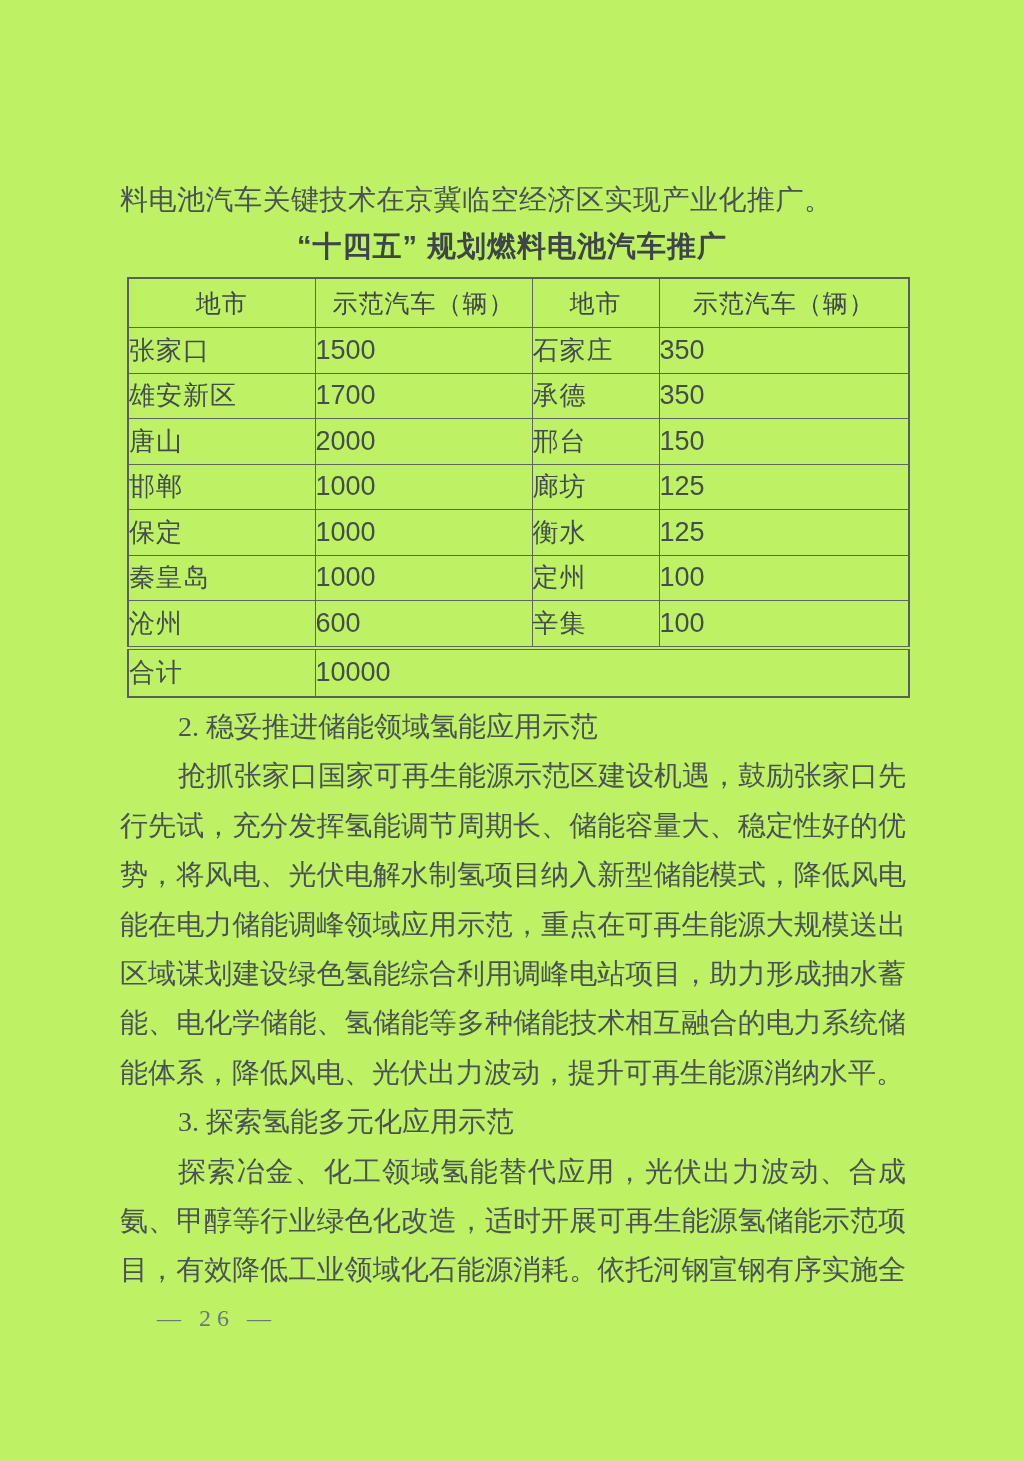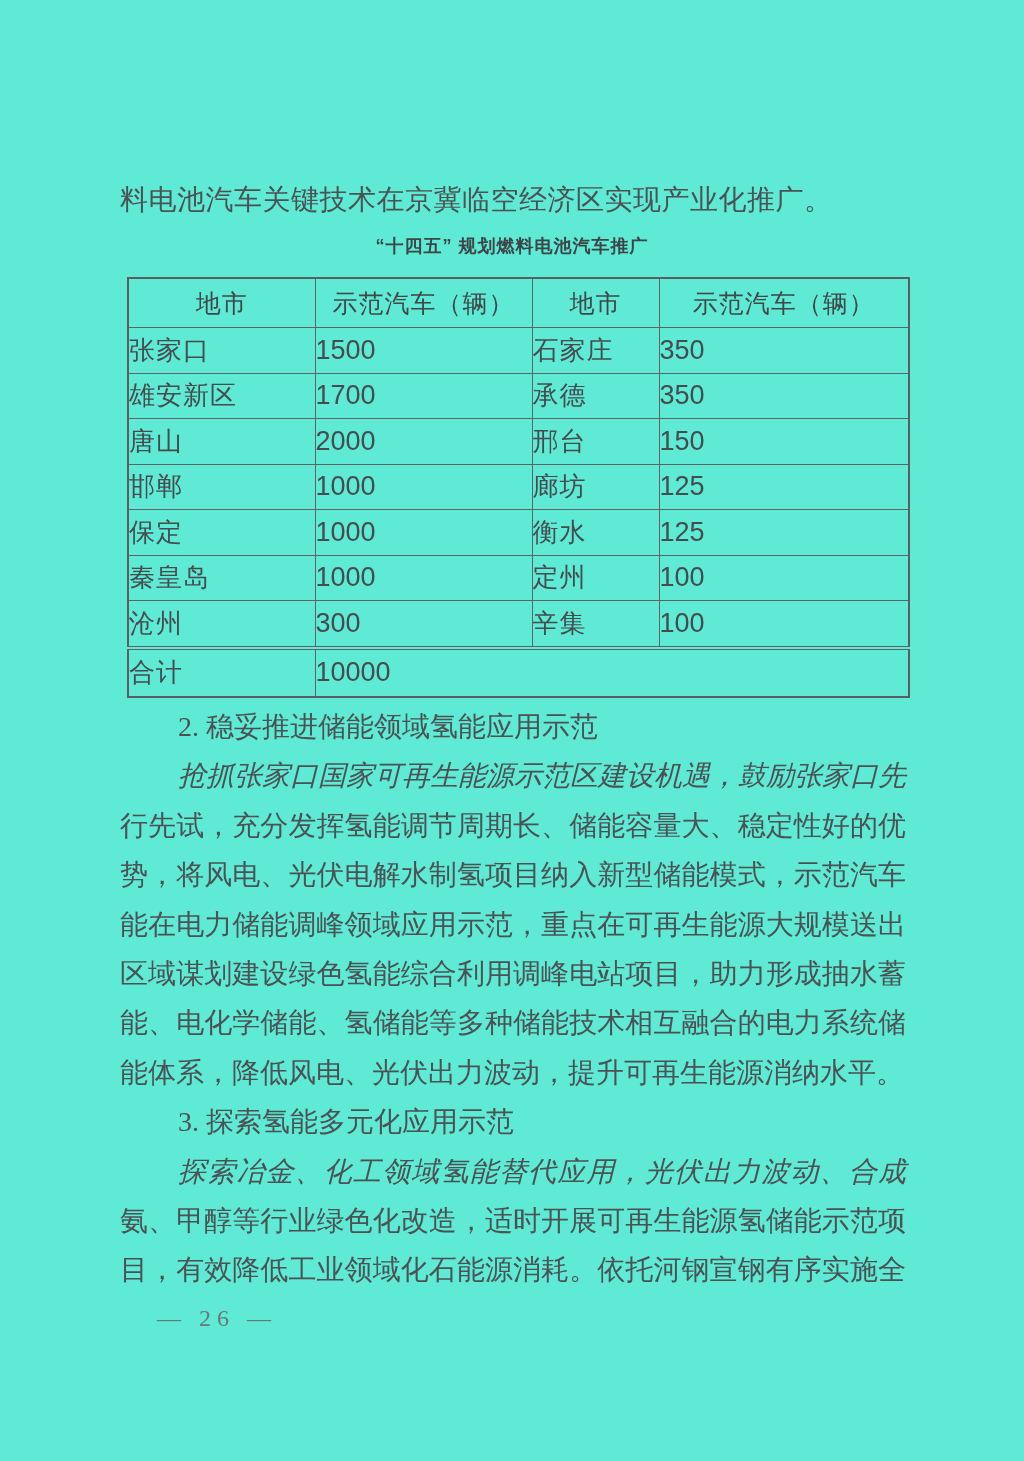--- a/index.html
+++ b/index.html
@@ -4,21 +4,21 @@
 <style>
   html, body {
     margin: 0;
     padding: 0;
     background: #ffffff;
   }
   .page {
     position: relative;
     width: 1024px;
     height: 1461px;
-    background: #5eead4;
+    background: #bef264;
     overflow: hidden;
     font-family: "Liberation Serif", "DejaVu Serif", serif;
     color: #4a5054;
   }
 
   
   .continuation {
     position: absolute;
     top: 182px;
     left: 120px;
@@ -31,21 +31,21 @@
 
   
   .table-title {
     position: absolute;
     top: 229px;
     left: 0;
     width: 1024px;
     text-align: center;
     font-family: "Liberation Sans", "DejaVu Sans", sans-serif;
     font-weight: bold;
-    font-size: 18px;
+    font-size: 29px;
     line-height: 34px;
     color: #3e454a;
     letter-spacing: 1px;
   }
 
   
   table.veh {
     position: absolute;
     top: 277px;
     left: 127px;
@@ -102,21 +102,20 @@
     white-space: normal;
     text-align: justify;
     text-align-last: justify;
   }
   .body-text .line.ind {
     padding-left: 58px;
   }
   .body-text .line.ind.j {
     padding-left: 58px;
     width: 728px;
-    font-style: italic;
   }
 
   
   .footer {
     position: absolute;
     top: 1301px;
     left: 157px;
     font-size: 24px;
     line-height: 34px;
     color: #6b767d;
@@ -177,36 +176,36 @@
         <td class="num">125</td>
       </tr>
       <tr>
         <td>秦皇岛</td>
         <td class="num">1000</td>
         <td>定州</td>
         <td class="num">100</td>
       </tr>
       <tr>
         <td>沧州</td>
-        <td class="num">300</td>
+        <td class="num">600</td>
         <td>辛集</td>
         <td class="num">100</td>
       </tr>
       <tr class="total">
         <td>合计</td>
         <td class="num" colspan="3">10000</td>
       </tr>
     </tbody>
   </table>
 
   <div class="body-text">
     <div class="line ind">2. 稳妥推进储能领域氢能应用示范</div>
     <div class="line ind j">抢抓张家口国家可再生能源示范区建设机遇，鼓励张家口先</div>
     <div class="line j">行先试，充分发挥氢能调节周期长、储能容量大、稳定性好的优</div>
-    <div class="line j">势，将风电、光伏电解水制氢项目纳入新型储能模式，示范汽车</div>
+    <div class="line j">势，将风电、光伏电解水制氢项目纳入新型储能模式，降低风电</div>
     <div class="line j">能在电力储能调峰领域应用示范，重点在可再生能源大规模送出</div>
     <div class="line j">区域谋划建设绿色氢能综合利用调峰电站项目，助力形成抽水蓄</div>
     <div class="line j">能、电化学储能、氢储能等多种储能技术相互融合的电力系统储</div>
     <div class="line">能体系，降低风电、光伏出力波动，提升可再生能源消纳水平。</div>
     <div class="line ind">3. 探索氢能多元化应用示范</div>
     <div class="line ind j">探索冶金、化工领域氢能替代应用，光伏出力波动、合成</div>
     <div class="line j">氨、甲醇等行业绿色化改造，适时开展可再生能源氢储能示范项</div>
     <div class="line j">目，有效降低工业领域化石能源消耗。依托河钢宣钢有序实施全</div>
   </div>
 

